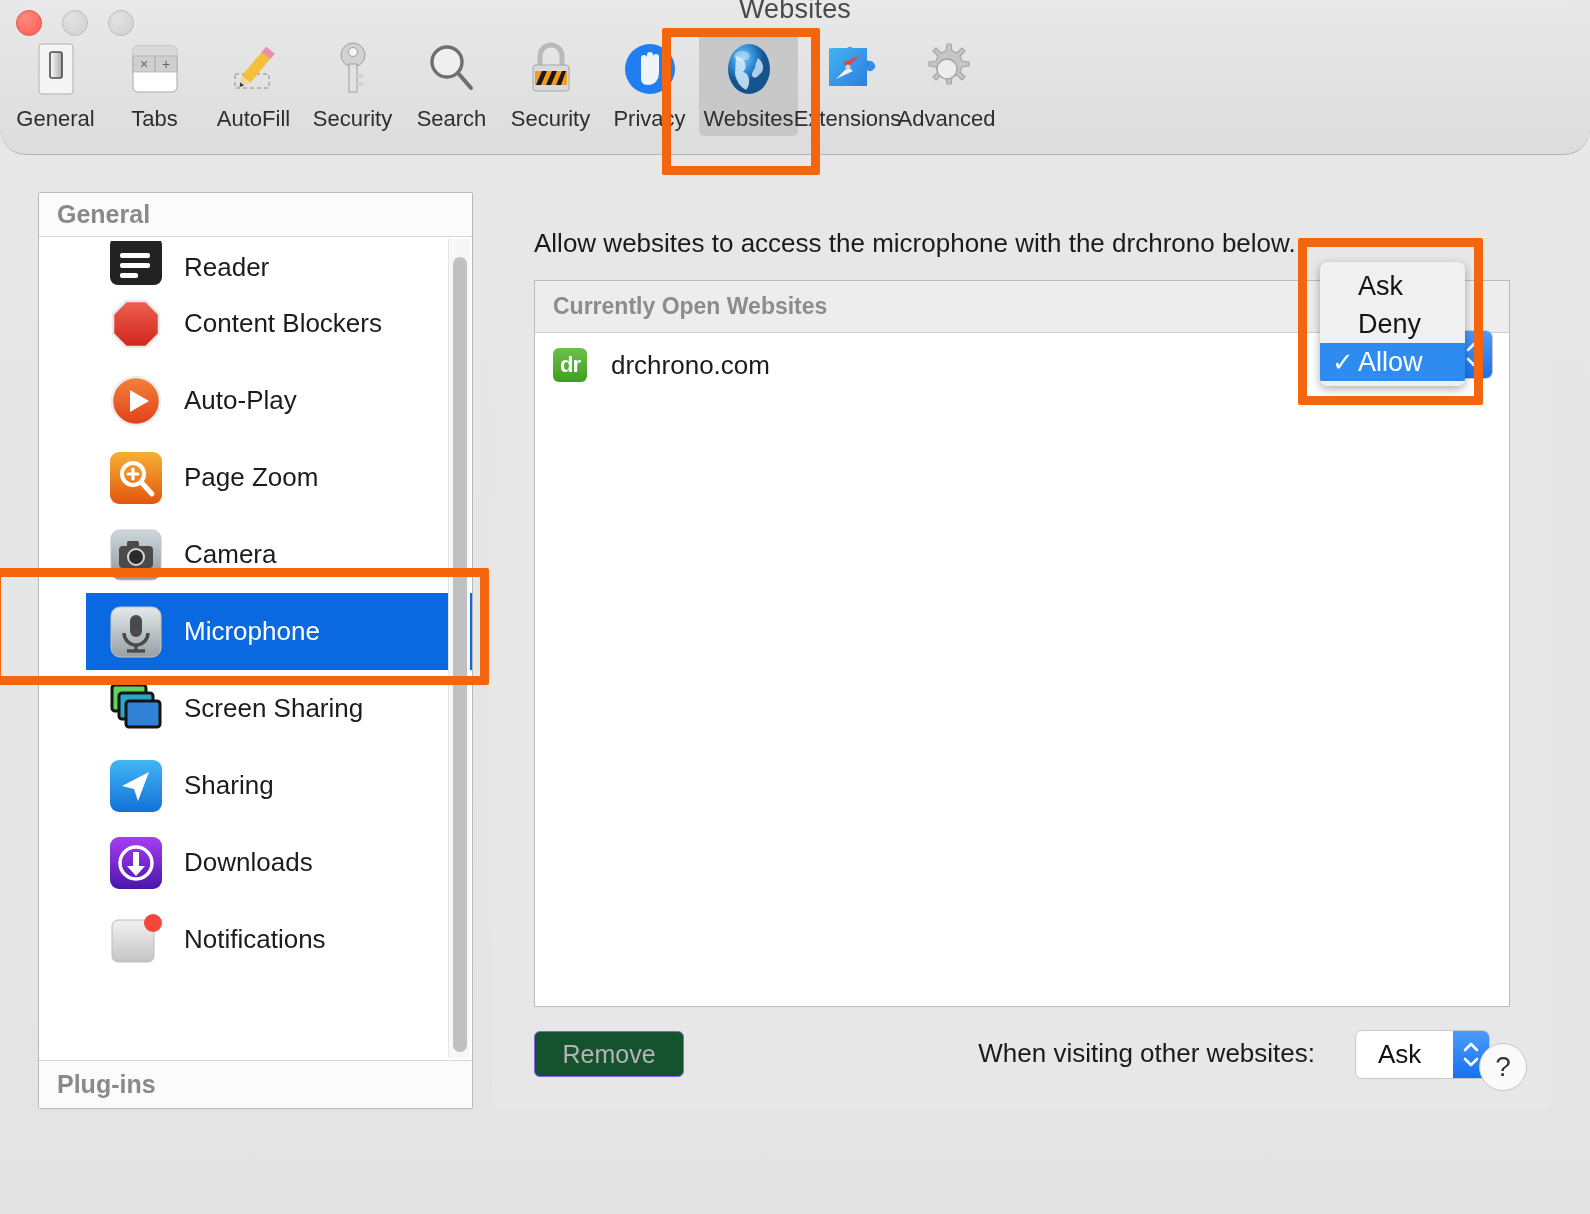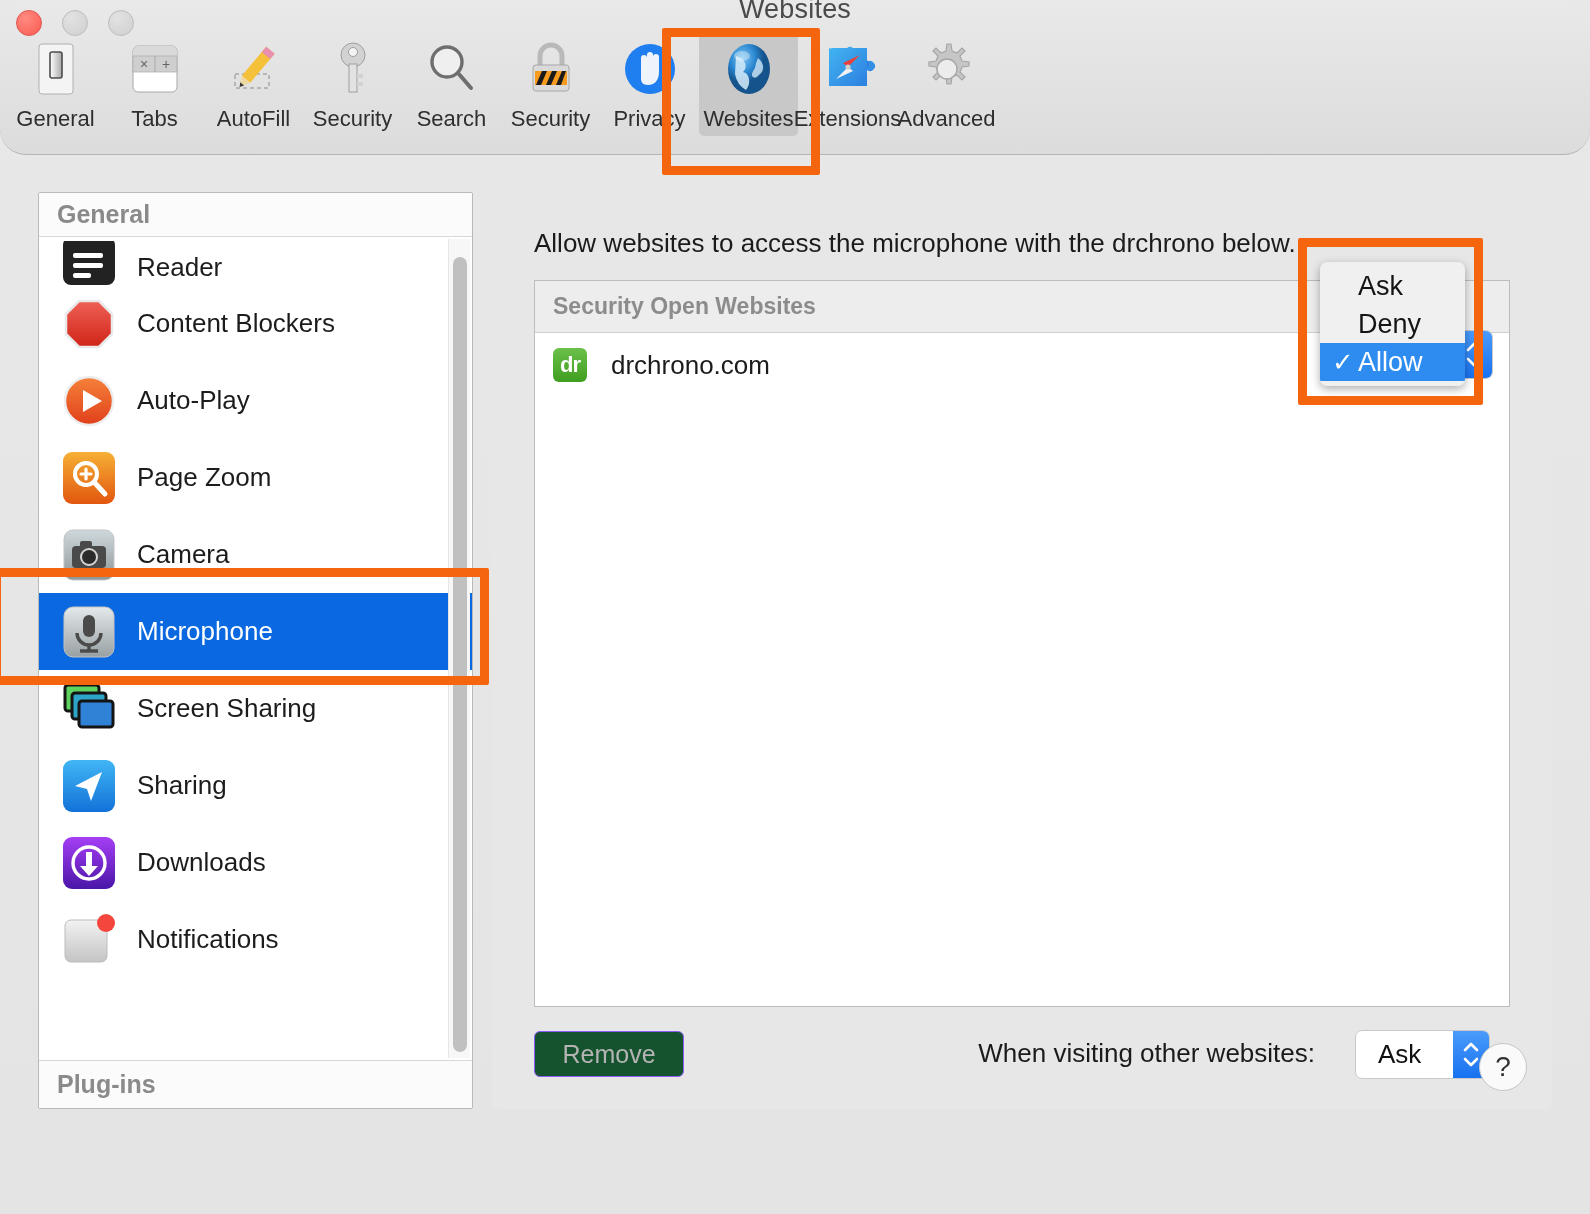--- a/index.html
+++ b/index.html
@@ -57,21 +57,21 @@
   .sb-footer {
     position: absolute; bottom: 0; left: 0; right: 0;
     height: 48px; display: flex; align-items: center; padding-left: 18px;
     background: #fbfbfb; border-top: 1px solid #d8d8d8;
     font-size: 25px; font-weight: bold; color: #8a8a8a;
   }
   .sb-list {
     position: absolute; top: 44px; bottom: 48px; left: 0; right: 0;
     overflow: hidden; background: #fff;
   }
-  .sb-inner { padding-top: 0; }
+  .sb-inner { padding-top: 0; margin-left: 47px; }
   .sb-row {
     height: 77px; display: flex; align-items: center; gap: 20px; padding-left: 22px;
     font-size: 26px; color: #1c1c1c;
   }
   .sb-row.partial { height: 48px; align-items: flex-end; padding-bottom: 2px; }
   .sb-row.selected { background: #0a69e0; color: #ffffff; text-align: center; }
   .sb-ico { width: 56px; height: 56px; flex: 0 0 56px; position: relative; }
   .sb-row.partial .sb-ico { height: 42px; flex-basis: 56px; }
 
   .sb-scroll {
@@ -511,21 +511,21 @@
       <div class="sb-thumb"></div>
     </div>
 
     <div class="sb-footer">Plug-ins</div>
   </div>
 
   <div class="panel">
     <div class="panel-desc">Allow websites to access the microphone with the drchrono below.</div>
 
     <div class="listbox">
-      <div class="lb-head">Security Open Websites</div>
+      <div class="lb-head">Currently Open Websites</div>
       <div class="lb-row">
         <div class="favicon">dr</div>
         <div class="site-name">drchrono.com</div>
       </div>
     </div>
 
     <div class="btn-remove">Remove</div>
 
     <div class="other-label">When visiting other websites:</div>
 

